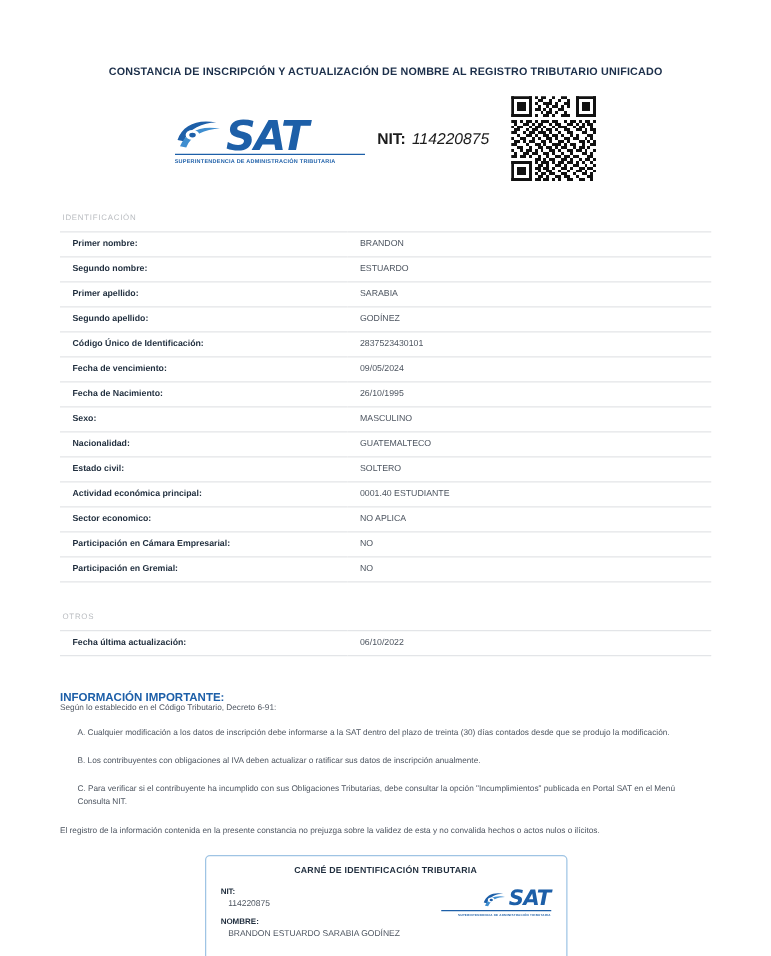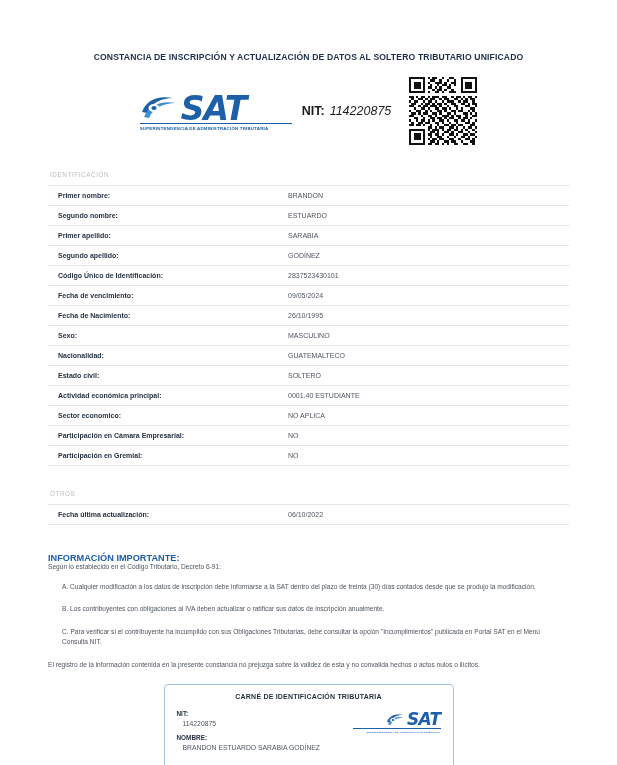--- a/index.html
+++ b/index.html
@@ -218,21 +218,21 @@
   .carne-logo .logo-swoosh { width: 20px; height: 15px; }
   .carne-logo .logo-word { font-size: 17px; letter-spacing: -.6px; }
   .carne-logo .logo-sub { font-size: 2.4px; text-align: right; }
   .carne-logo .logo-rule { width: 88px; margin-left: auto; }
 </style>
 </head>
 <body>
 
 <div class="page">
 
-  <div class="doc-title">CONSTANCIA DE INSCRIPCIÓN Y ACTUALIZACIÓN DE DATOS AL SOLTERO TRIBUTARIO UNIFICADO</div>
+  <div class="doc-title">CONSTANCIA DE INSCRIPCIÓN Y ACTUALIZACIÓN DE NOMBRE AL REGISTRO TRIBUTARIO UNIFICADO</div>
 
   <div class="header-row">
 
     <div class="logo-block">
       <div class="logo-main">
         <span class="logo-swoosh">
           <svg viewBox="0 0 40 30" width="40" height="30" aria-hidden="true">
             <path d="M2 20 C6 8, 18 3, 33 6 C22 6, 11 11, 7 21 Z" fill="#1d5fa8"></path>
             <path d="M4 25 C9 13, 21 8, 36 11 C24 11, 13 16, 9 26 Z" fill="#3f8ed0"></path>
             <ellipse cx="14" cy="16" rx="5.5" ry="4" fill="#ffffff"></ellipse>

